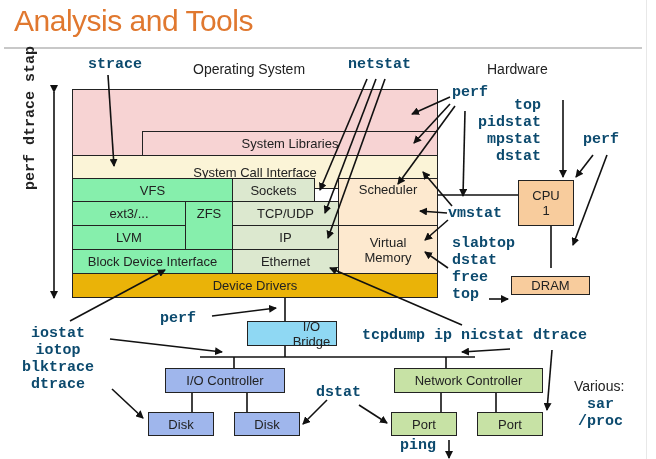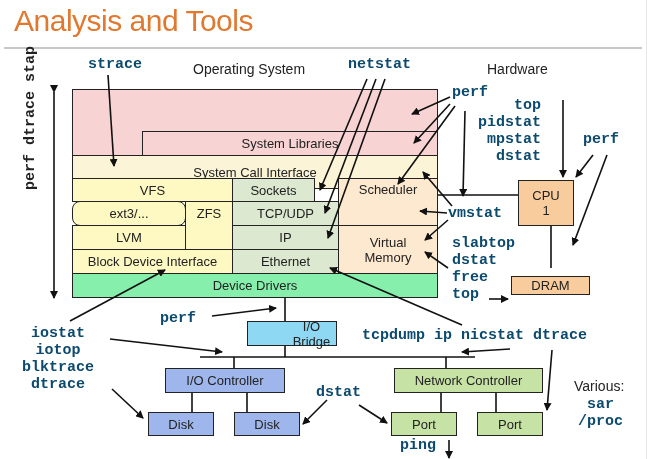--- a/index.html
+++ b/index.html
@@ -7,24 +7,24 @@
   .title { position:absolute; left:14px; top:4px; font-family:"Liberation Sans", sans-serif; font-size:30px; color:#e0782f; letter-spacing:-0.5px; }
   .rule { position:absolute; left:4px; top:47px; width:638px; height:2px; background:#c8c8c8; }
   .rightedge { position:absolute; left:646px; top:0; width:1px; height:459px; background:#e8e8e8; }
   .box { position:absolute; box-sizing:border-box; border:1.5px solid #222; display:flex; align-items:center; justify-content:center; text-align:center; font-size:13px; color:#222; line-height:15px; }
   .mono { position:absolute; font-family:"Liberation Mono", monospace; font-weight:bold; font-size:15px; color:#0c4a6e; white-space:pre; line-height:17px; }
   .lbl { position:absolute; font-size:14px; color:#222; white-space:nowrap; }
   svg.overlay { position:absolute; left:0; top:0; pointer-events:none; }
   .vert { position:absolute; left:22px; top:190px; transform:rotate(-90deg); transform-origin:left top; font-family:"Liberation Mono", monospace; font-weight:bold; font-size:15px; color:#222; white-space:nowrap; }
   .pink { background:#f7d3d3; }
   .yellow { background:#fbf4d7; }
-  .blue { background:#fef9c3; }
+  .blue { background:#86efac; }
   .green { background:#dce8cf; }
   .peach { background:#fde9cf; }
-  .cyan { background:#86efac; }
+  .cyan { background:#eab308; }
   .orange { background:#f8cc9d; }
   .ioblue { background:#9fb6ec; }
   .netgreen { background:#c7e2a5; }
   .iocyan { background:#8fd8f3; }
 </style>
 </head>
 <body>
 
 <div class="title">Analysis and Tools</div>
 <div class="rule"></div>
@@ -34,21 +34,21 @@
 <div class="lbl" style="left:487px;top:61px;">Hardware</div>
 
 <div class="box pink" style="left:72px;top:89px;width:366px;height:67px;align-items:flex-start;padding-top:4px;">
   <div>
   </div>
 </div>
 <div class="box pink" style="left:142px;top:131px;width:296px;height:25px;">System Libraries</div>
 <div class="box yellow" style="left:72px;top:155px;width:366px;height:34px;">System Call Interface</div>
 
 <div class="box blue" style="left:72px;top:178px;width:161px;height:24px;">VFS</div>
-<div class="box blue" style="left:72px;top:201px;width:114px;height:25px;border-radius:8px;">ext3/...</div>
+<div class="box blue" style="left:72px;top:201px;width:114px;height:25px;">ext3/...</div>
 <div class="box blue" style="left:185px;top:201px;width:48px;height:49px;align-items:flex-start;padding-top:4px;">ZFS</div>
 <div class="box blue" style="left:72px;top:225px;width:114px;height:25px;">LVM</div>
 <div class="box blue" style="left:72px;top:249px;width:161px;height:25px;">Block Device Interface</div>
 
 <div class="box green" style="left:232px;top:178px;width:83px;height:24px;">Sockets</div>
 <div class="box green" style="left:232px;top:201px;width:107px;height:25px;">TCP/UDP</div>
 <div class="box green" style="left:232px;top:225px;width:107px;height:25px;">IP</div>
 <div class="box green" style="left:232px;top:249px;width:107px;height:25px;">Ethernet</div>
 
 <div class="box peach" style="left:338px;top:178px;width:100px;height:48px;align-items:flex-start;padding-top:3px;">Scheduler</div>

